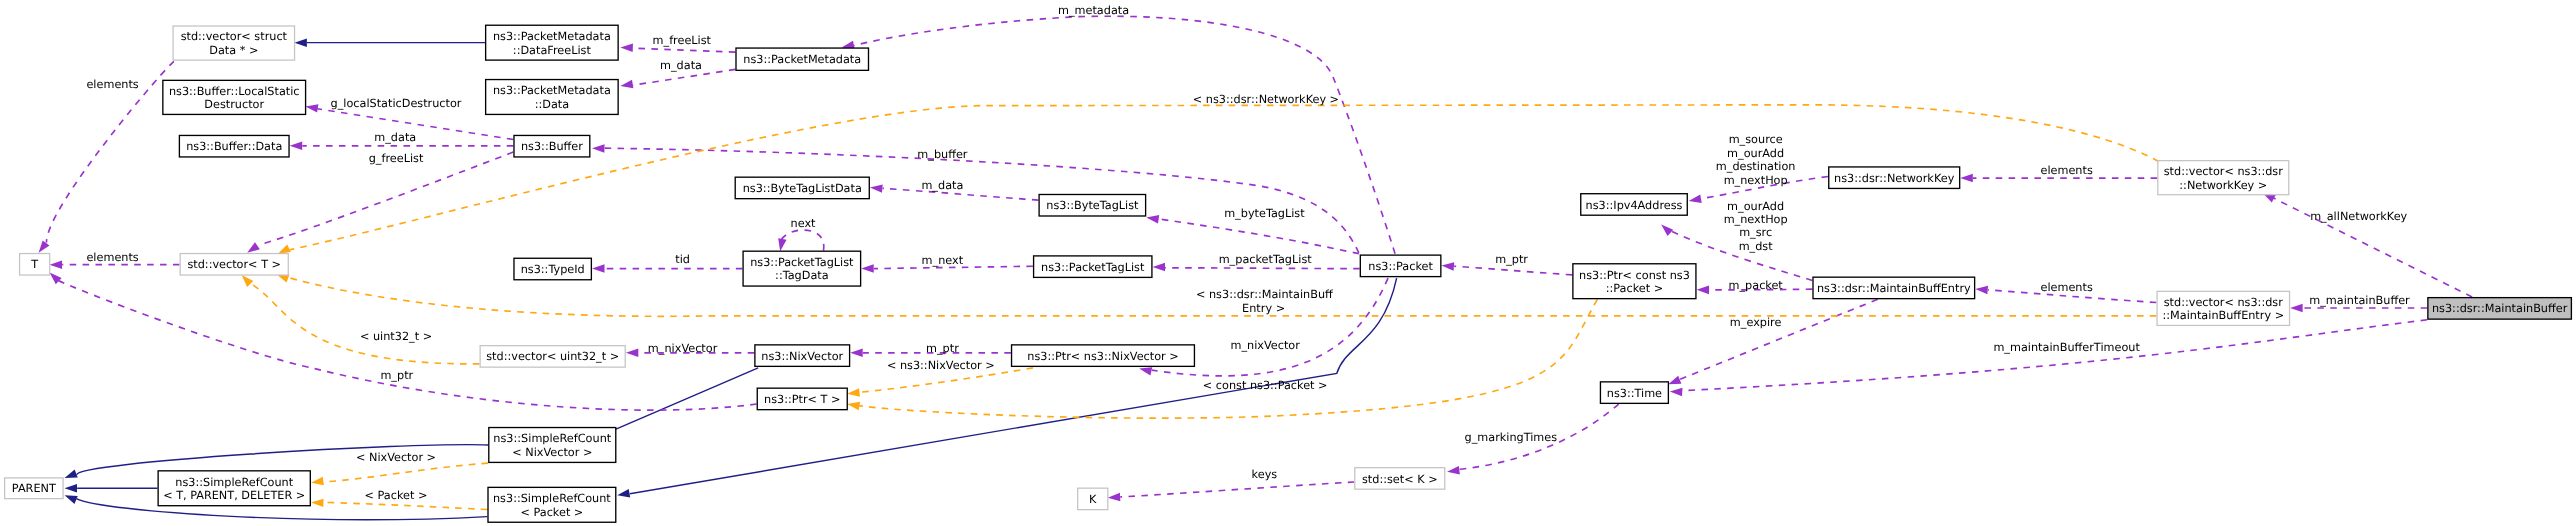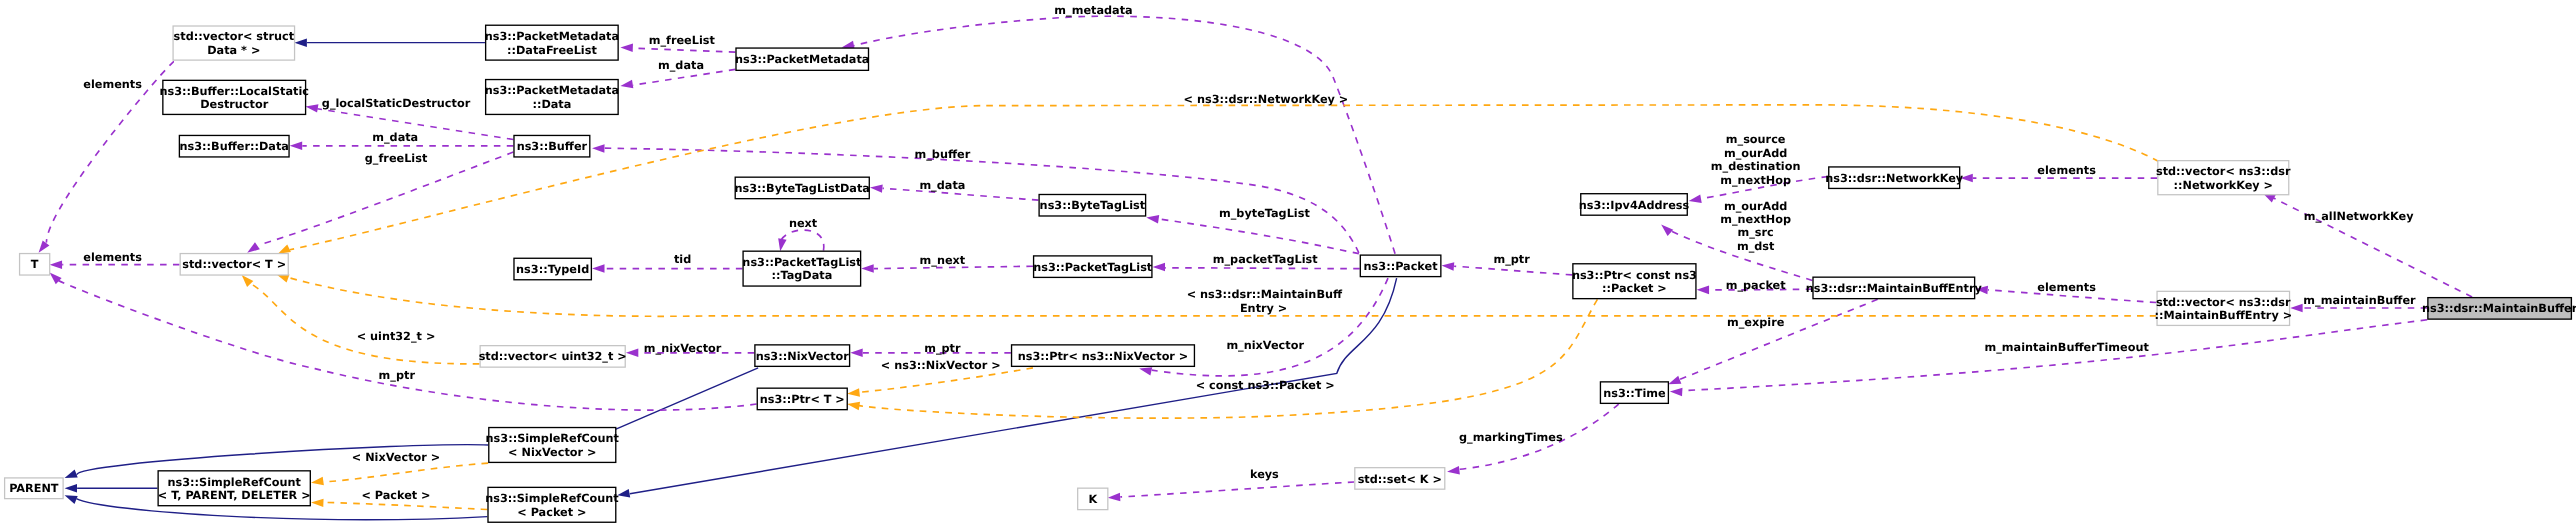--- a/index.html
+++ b/index.html
@@ -1,17 +1,17 @@
 <!DOCTYPE html>
 <html style="font-size:12.6px"><head>
 <meta charset="utf-8">
 <title>ns3::dsr::MaintainBuffer collaboration diagram</title>
 <style>
 html,body{margin:0;padding:0;background:#ffffff;}
-#wrap{position:relative;width:2576px;height:527px;background:#ffffff;overflow:hidden;font-weight:bold;}
+#wrap{position:relative;width:2576px;height:527px;background:#ffffff;overflow:hidden;}
 svg{display:block;shape-rendering:geometricPrecision;text-rendering:geometricPrecision;}
 text{-webkit-font-smoothing:antialiased;}
 .nd-rect{fill:#ffffff;stroke:#000000;stroke-width:1.7;}
 .nd-rect.template{stroke:#c4c4c4;stroke-width:1.6;}
 .nd-rect.highlight{fill:#bfbfbf;stroke:#000000;stroke-width:1.7;}
 .nd-text{font-family:"DejaVu Sans",sans-serif;font-size:14.3px;fill:#000000;text-anchor:middle;}
 .ed-label{font-family:"DejaVu Sans",sans-serif;font-size:14.3px;fill:#000000;text-anchor:middle;}
 .e-usage{fill:none;stroke:#9a32cd;stroke-width:2.1;stroke-dasharray:8.3,8.1;}
 .e-template{fill:none;stroke:#ffa812;stroke-width:2.1;stroke-dasharray:8.4,7.8;}
 .e-inherit{fill:none;stroke:#1f1f87;stroke-width:1.8;}

